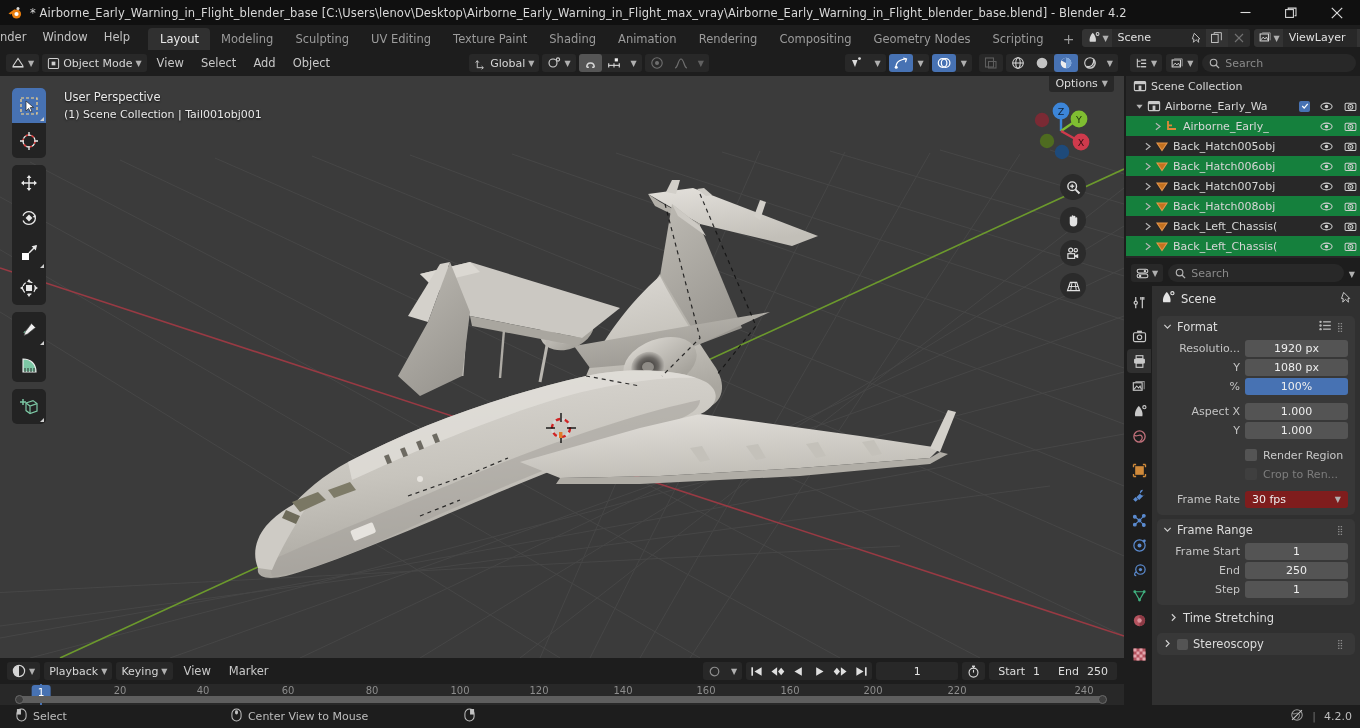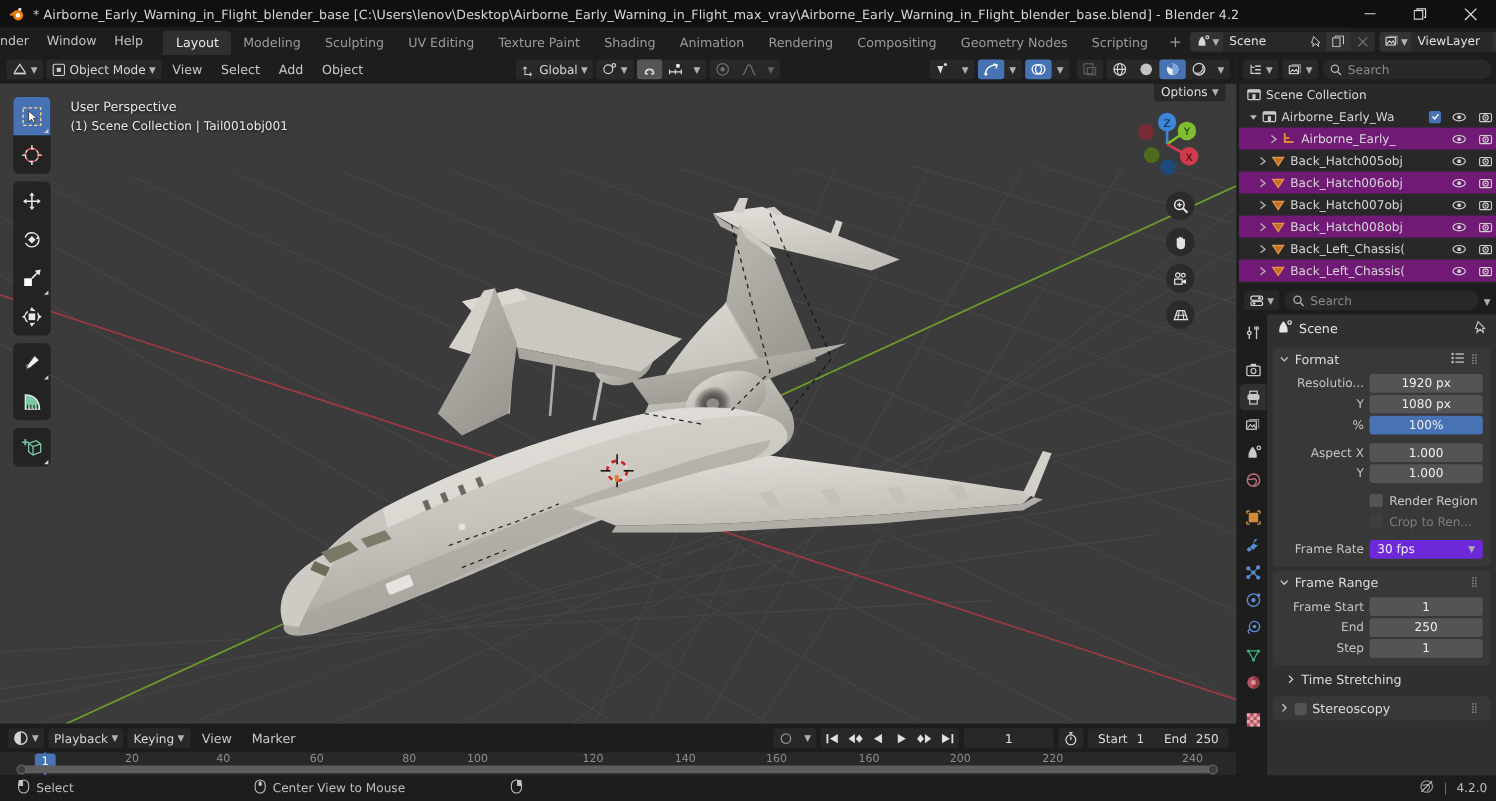--- a/index.html
+++ b/index.html
@@ -132,21 +132,21 @@
   }
   .search-box {
     display: flex; align-items: center; height: 18px; background: #282828;
     border-radius: 9px; padding: 0 7px; gap: 5px; flex: 1 1 auto; min-width: 0;
   }
   .search-box .ph { color: #8a8a8a; font-size: 11px; }
   .out-body { background: #282828; height: 182px; overflow: hidden; position: relative; }
   .out-row {
     display: flex; align-items: center; height: 20px; padding-right: 2px; position: relative;
   }
-  .out-row.alt { background: #701a75; }
+  .out-row.alt { background: #15803d; }
   .out-row .disc { width: 14px; display: flex; align-items: center; justify-content: center; color: #b6b6b6; }
   .out-row .lbl {
     font-size: 11px; color: #d6d6d6; white-space: nowrap; overflow: hidden;
     flex: 1 1 auto; min-width: 0; margin-left: 3px;
   }
   .out-row .restrict { display: flex; align-items: center; gap: 8px; padding-left: 6px; }
   .out-ico { width: 16px; display: flex; align-items: center; justify-content: center; }
   .checkbox-s { width: 11px; height: 11px; border-radius: 2px; background: #4772b3;
      display: flex; align-items: center; justify-content: center; }
 
@@ -174,21 +174,21 @@
   .panel.plain { background: transparent; margin-top: 2px; padding-bottom: 0; }
   .panel-head { display: flex; align-items: center; height: 22px; padding: 0 6px; gap: 5px; }
   .panel-head .pt { font-size: 11.5px; color: #dcdcdc; flex: 1 1 auto; }
   .row { display: flex; align-items: center; height: 18px; margin: 1px 7px 0 7px; gap: 5px; }
   .row .lab { width: 76px; text-align: right; font-size: 11px; color: #c4c4c4; white-space: nowrap; overflow: hidden; }
   .row .fld {
     flex: 1 1 auto; height: 17px; background: #545454; border-radius: 3px;
     display: flex; align-items: center; justify-content: center; font-size: 11px; color: #eee;
   }
   .row .fld.blue { background: #4772b3; }
-  .row .fld.dark { background: #6d28d9; justify-content: flex-start; padding: 0 7px; }
+  .row .fld.dark { background: #7f1d1d; justify-content: flex-start; padding: 0 7px; }
   .row .fld.dark .cv { margin-left: auto; }
   .row .chk { display: flex; align-items: center; gap: 6px; }
   .cbox { width: 12px; height: 12px; border-radius: 2px; background: #545454; }
   .cbox.dis { background: #3f3f3f; }
   .row .chk .ct { font-size: 11px; color: #c8c8c8; }
   .row .chk .ct.dis { color: #7d7d7d; }
   .gap { height: 6px; }
   .dots { color: #8c8c8c; font-size: 9px; letter-spacing: 1px; line-height: 6px; width: 12px; }
 
   
@@ -1428,21 +1428,21 @@
           </div>
         </div>
       </div>
     </div>
 
     <div class="tl-ruler">
       <div class="tl-tick" style="left:120px">20</div>
       <div class="tl-tick" style="left:203px">40</div>
       <div class="tl-tick" style="left:288px">60</div>
       <div class="tl-tick" style="left:372px">80</div>
-      <div class="tl-tick" style="left:434px">100</div>
+      <div class="tl-tick" style="left:460px">100</div>
       <div class="tl-tick" style="left:539px">120</div>
       <div class="tl-tick" style="left:623px">140</div>
       <div class="tl-tick" style="left:706px">160</div>
       <div class="tl-tick" style="left:790px">160</div>
       <div class="tl-tick" style="left:873px">200</div>
       <div class="tl-tick" style="left:957px">220</div>
       <div class="tl-tick" style="left:1084px">240</div>
       <div class="playhead" style="left:40px"></div>
       <div class="playhead-lbl" style="left:41px">1</div>
       <div class="tl-scroll">

